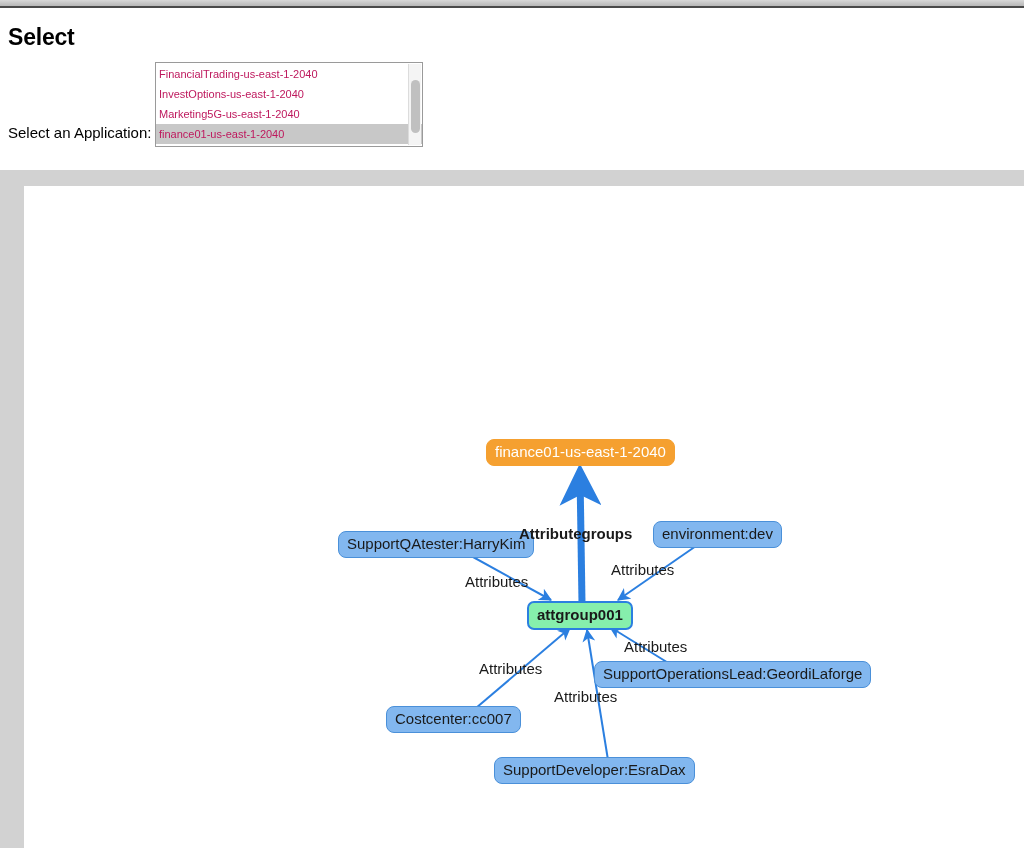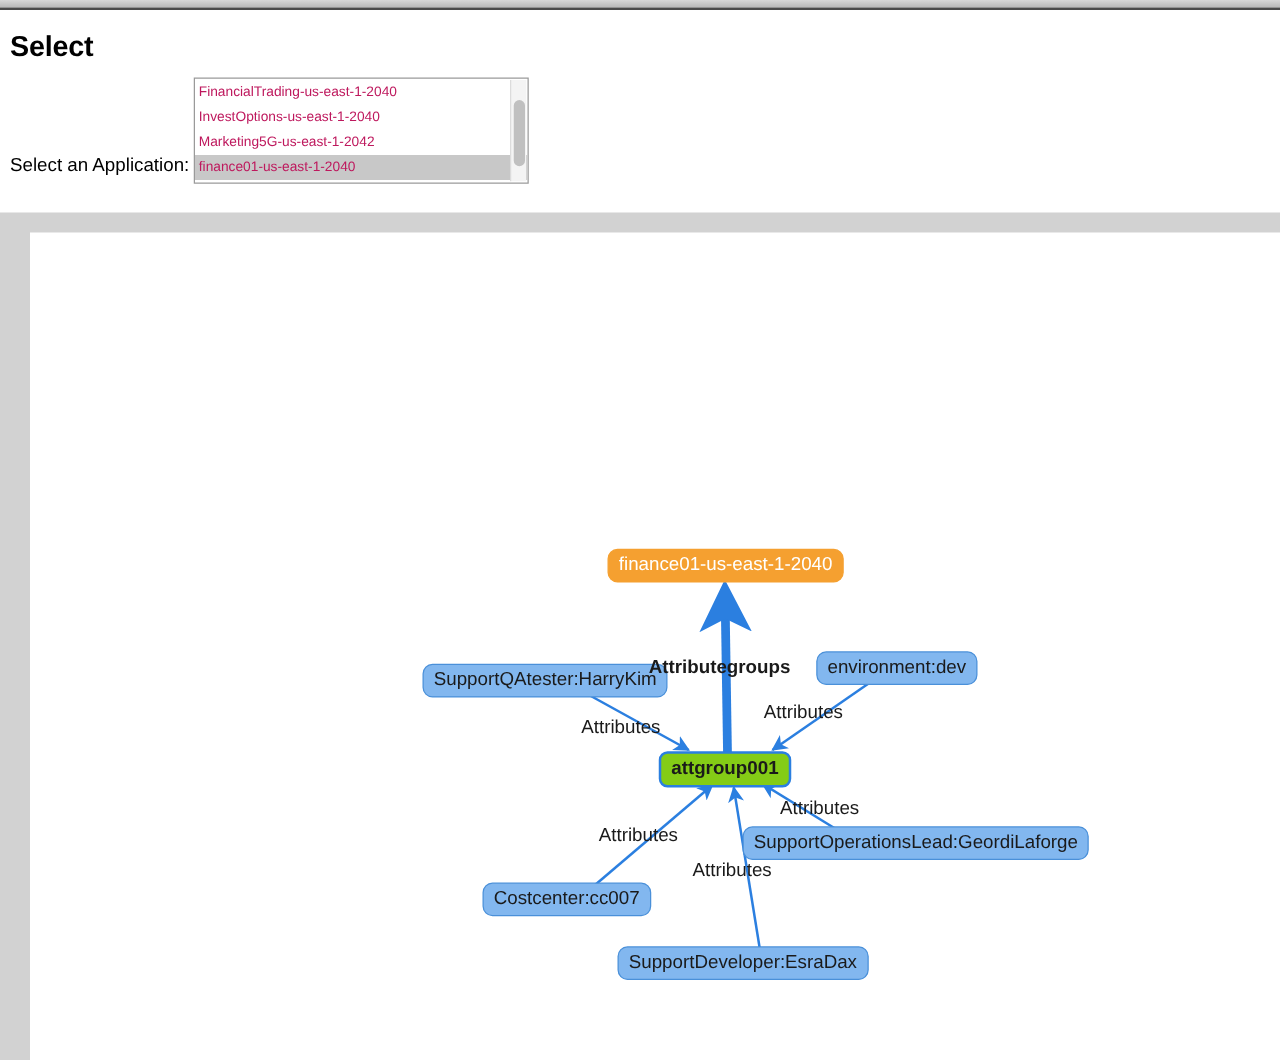--- a/index.html
+++ b/index.html
@@ -149,21 +149,21 @@
   .node.app-node {
     background: #f5a030;
     border: 1px solid #f5a030;
     color: #ffffff;
   }
   .node.attr-node {
     background: #82b7ef;
     border: 1.5px solid #4a90d9;
   }
   .node.group-node {
-    background: #84cc16;
+    background: #86efac;
     border: 2px solid #2b7fe0;
     font-weight: bold;
     border-radius: 7px;
   }
 
   
   .edge-label {
     position: absolute;
     font-size: 15px;
     line-height: 17px;
@@ -182,21 +182,21 @@
 
 <h1 id="page-title">Select</h1>
 
 <div id="selector-row">
 
   <span id="selector-label">Select an Application:</span>
 
   <div id="app-listbox">
     <div class="listbox-option">FinancialTrading-us-east-1-2040</div>
     <div class="listbox-option">InvestOptions-us-east-1-2040</div>
-    <div class="listbox-option">Marketing5G-us-east-1-2042</div>
+    <div class="listbox-option">Marketing5G-us-east-1-2040</div>
     <div class="listbox-option selected">finance01-us-east-1-2040</div>
 
     <div id="listbox-scrollbar">
       <div id="listbox-scroll-thumb"></div>
     </div>
   </div>
 
   <button id="select-button">Select</button>
 </div>
 

